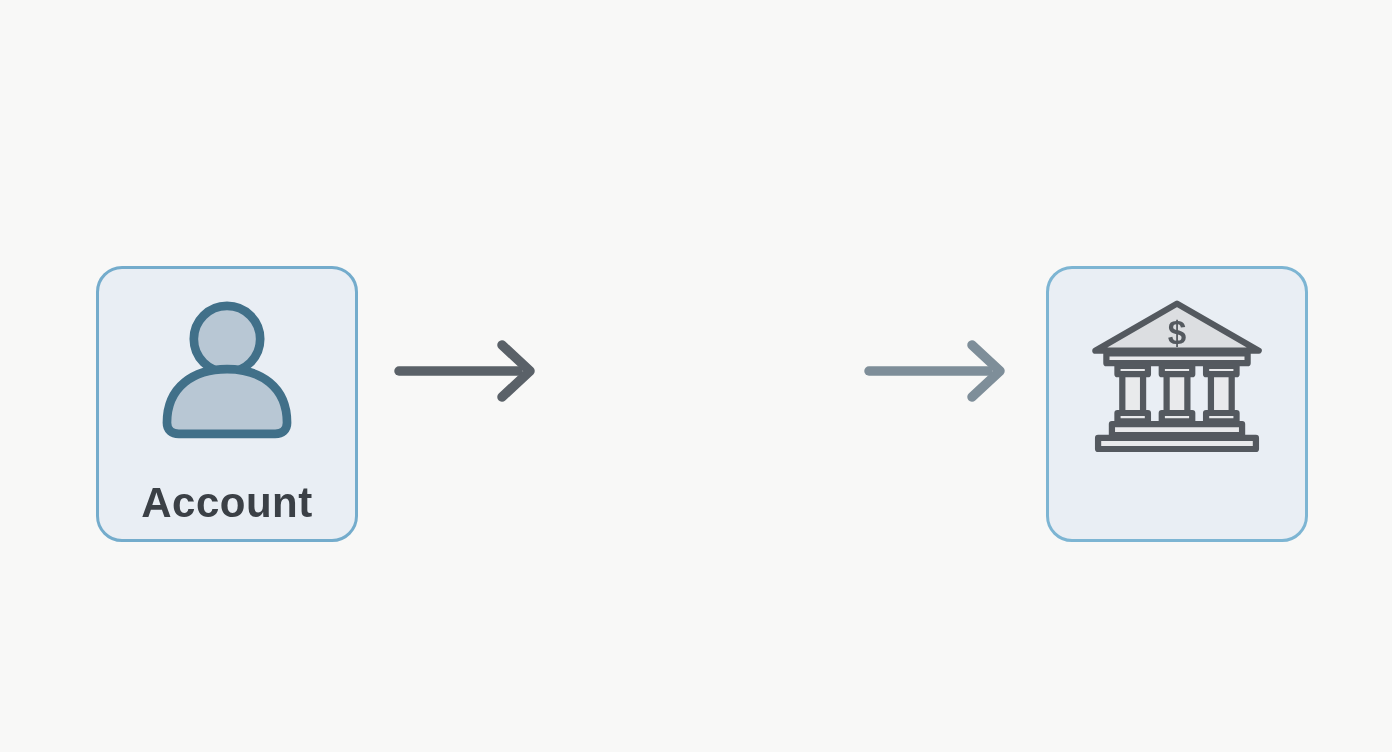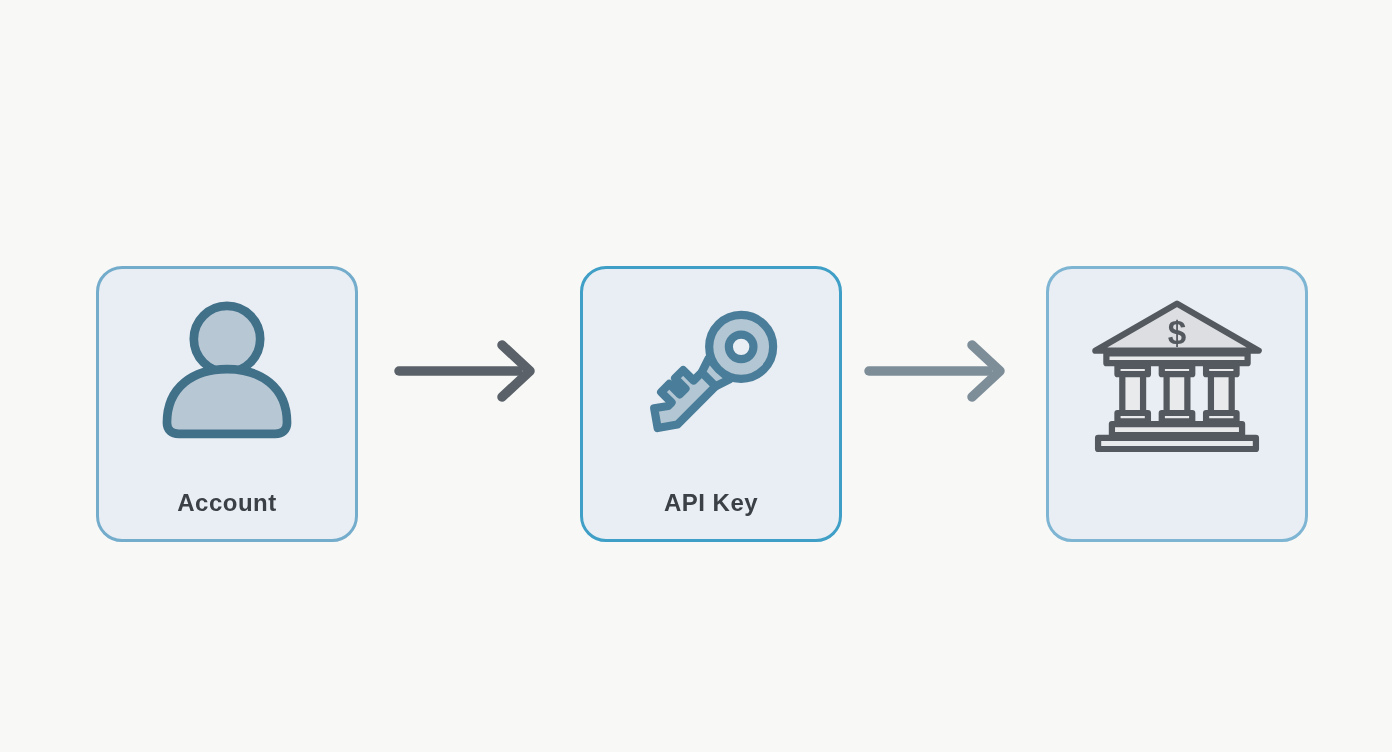--- a/index.html
+++ b/index.html
@@ -30,24 +30,24 @@
     top: 18px;
     left: 0;
     width: 100%;
     height: 180px;
     display: flex;
     align-items: center;
     justify-content: center;
   }
   .node-label {
     position: absolute;
-    bottom: 22px;
+    bottom: 12px;
     width: 100%;
     text-align: center;
-    font-size: 24px;
+    font-size: 42px;
     font-weight: 700;
     letter-spacing: 0.5px;
     color: var(--label-color, #3b4046);
   }
   .connector { position: absolute; top: 334px; width: 150px; height: 74px; }
   .connector-1 { left: 390px; }
   .connector-2 { left: 860px; }
   .connector-1 .arrow-stroke { stroke: var(--arrow1-color, #5a6168); }
   .connector-2 .arrow-stroke { stroke: var(--arrow2-color, #7e8e99); }
   .arrow-stroke { fill: none; stroke-width: 9.5; stroke-linecap: round; stroke-linejoin: round; }
@@ -80,33 +80,20 @@
       </svg>
     </div>
     <div class="node-label">Account</div>
   </div>
 
   <svg class="connector connector-1" viewBox="0 0 150 74" aria-hidden="true">
     <line class="arrow-stroke" x1="9" y1="37" x2="128" y2="37"></line>
     <polyline class="arrow-stroke" points="112,11 140,37 112,63"></polyline>
   </svg>
 
-  <div class="node node-apikey">
-    <div class="node-icon-wrap">
-      <svg width="164" height="164" viewBox="0 0 100 100" aria-hidden="true">
-        <g transform="rotate(45 50 50)">
-          <path class="key-part" d="M44,50 L56,50 L56,85 L49,95 L39,88 L44,81 L44,78 L35,78 L35,71 L44,71 L44,66 L35,66 L35,59 L44,59 Z"></path>
-          <path class="key-part" d="M41,43 L59,43 L56,52 L44,52 Z"></path>
-          <circle class="key-part" cx="50" cy="24" r="19.5"></circle>
-          <circle class="key-hole" cx="50" cy="24" r="7.5"></circle>
-        </g>
-      </svg>
-    </div>
-    <div class="node-label">API Key</div>
-  </div>
 
   <svg class="connector connector-2" viewBox="0 0 150 74" aria-hidden="true">
     <line class="arrow-stroke" x1="9" y1="37" x2="128" y2="37"></line>
     <polyline class="arrow-stroke" points="112,11 140,37 112,63"></polyline>
   </svg>
 
   <div class="node node-payout">
     <div class="node-icon-wrap">
       <svg width="180" height="158" viewBox="0 0 130 114" aria-hidden="true">
         <path class="bank-part bank-pediment" d="M65,4 L124,38 L6,38 Z"></path>

